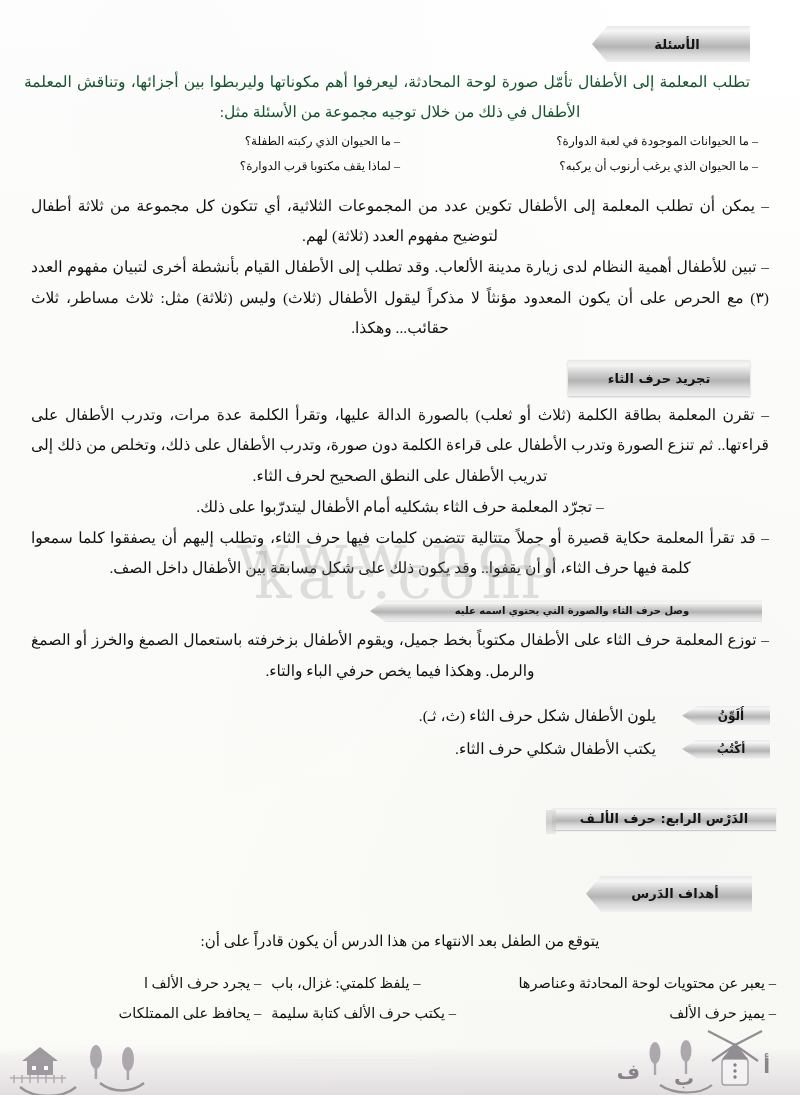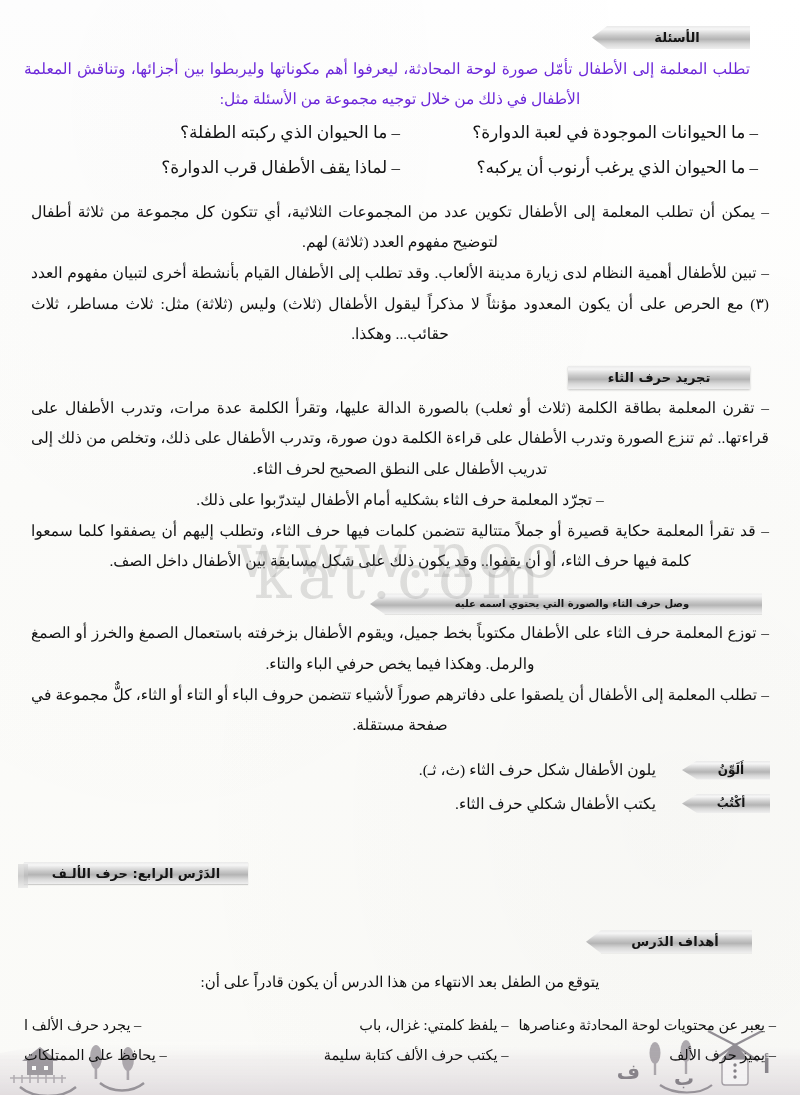--- a/index.html
+++ b/index.html
@@ -38,28 +38,28 @@
     z-index: 3;
     padding: 0 24px;
   }
 
   
   .banner-row {
     display: flex;
     justify-content: flex-start;
     direction: rtl;
   }
-  .banner-row.center { justify-content: flex-end; }
+  .banner-row.center { justify-content: flex-start; }
 
   .banner {
     position: relative;
     display: inline-flex;
     align-items: center;
     justify-content: center;
-    height: 23px;
+    height: 36px;
     padding: 0 14px 0 26px;
     font-family: "DejaVu Sans", "Liberation Sans", sans-serif;
     font-weight: bold;
     font-size: 13px;
     letter-spacing: 0.2px;
     color: #141414;
     background: linear-gradient(180deg,
         #e9e9e9 0%,
         #f6f6f6 14%,
         #c9c9c9 42%,
@@ -109,21 +109,21 @@
     opacity: .75;
   }
 
   
   .para {
     font-size: 15.5px;
     line-height: 1.95;
     text-align: justify;
     text-align-last: center;
     margin: 5px 0 0 0;
-    color: #6d28d9;
+    color: #14532d;
     letter-spacing: 0;
   }
   .para.indent { text-indent: 26px; text-align-last: center; }
 
   
   ul.dashlist {
     list-style: none;
     margin: 7px;
     padding: 0;
   }
@@ -138,21 +138,21 @@
   
   .qa-grid {
     display: grid;
     grid-template-columns: 1fr 1fr;
     column-gap: 18px;
     row-gap: 2px;
     margin-top: 3px;
     padding: 0 18px 0 36px;
   }
   .qa-cell {
-    font-size: 17px;
+    font-size: 12px;
     line-height: 1.9;
     text-align: right;
     white-space: nowrap;
   }
   .qa-cell.left-col { text-align: right; }
 
   
   .tag-line {
     display: flex;
     align-items: center;
@@ -178,22 +178,22 @@
     grid-template-columns: 1fr 1fr 1fr;
     column-gap: 10px;
     row-gap: 3px;
     margin-top: 2px;
     font-size: 14.5px;
     line-height: 1.85;
     direction: rtl;
   }
   .obj-grid > div { white-space: nowrap; }
   .obj-grid .c-right { text-align: right; }
-  .obj-grid .c-mid   { text-align: right; }
-  .obj-grid .c-left  { text-align: left; }
+  .obj-grid .c-mid   { text-align: left; }
+  .obj-grid .c-left  { text-align: right; }
 
   
   .page-number {
     position: absolute;
     bottom: 30px;
     left: 0;
     right: 0;
     text-align: center;
     font-size: 17px;
     color: #1b1b1b;
@@ -255,21 +255,21 @@
         <span>الأسئلة</span>
       </div>
     </div>
 
     <p class="para indent">تطلب المعلمة إلى الأطفال تأمّل صورة لوحة المحادثة، ليعرفوا أهم مكوناتها وليربطوا بين أجزائها، وتناقش المعلمة الأطفال في ذلك من خلال توجيه مجموعة من الأسئلة مثل:</p>
 
     <div class="qa-grid">
       <div class="qa-cell left-col">– ما الحيوانات الموجودة في لعبة الدوارة؟</div>
       <div class="qa-cell">– ما الحيوان الذي ركبته الطفلة؟</div>
       <div class="qa-cell left-col">– ما الحيوان الذي يرغب أرنوب أن يركبه؟</div>
-      <div class="qa-cell">– لماذا يقف الأطفال قرب الدوارة؟</div>
+      <div class="qa-cell">– لماذا يقف مكتوبا قرب الدوارة؟</div>
     </div>
 
     <div class="spacer-6"></div>
 
     <ul class="dashlist">
       <li>– يمكن أن تطلب المعلمة إلى الأطفال تكوين عدد من المجموعات الثلاثية، أي تتكون كل مجموعة من ثلاثة أطفال لتوضيح مفهوم العدد (ثلاثة) لهم.</li>
       <li>– تبين للأطفال أهمية النظام لدى زيارة مدينة الألعاب. وقد تطلب إلى الأطفال القيام بأنشطة أخرى لتبيان مفهوم العدد (٣) مع الحرص على أن يكون المعدود مؤنثاً لا مذكراً ليقول الأطفال (ثلاث) وليس (ثلاثة) مثل: ثلاث مساطر، ثلاث حقائب... وهكذا.</li>
     </ul>
 
     <div class="spacer-10"></div>
@@ -289,21 +289,20 @@
     <div class="spacer-10"></div>
 
     <div class="banner-row" style="justify-content:flex-start; padding-right:14px;">
       <div class="banner wide" style="min-width:352px;">
         <span>وصل حرف الثاء والصورة التي يحتوي اسمه عليه</span>
       </div>
     </div>
 
     <ul class="dashlist" style="margin-top:4px;">
       <li>– توزع المعلمة حرف الثاء على الأطفال مكتوباً بخط جميل، ويقوم الأطفال بزخرفته باستعمال الصمغ والخرز أو الصمغ والرمل. وهكذا فيما يخص حرفي الباء والتاء.</li>
-      <li>– تطلب المعلمة إلى الأطفال أن يلصقوا على دفاترهم صوراً لأشياء تتضمن حروف الباء أو التاء أو الثاء، كلٌّ مجموعة في صفحة مستقلة.</li>
     </ul>
 
     <div class="spacer-6"></div>
 
     <div class="tag-line" style="padding-right:6px; justify-content:flex-start;">
       <div class="banner small" style="min-width:58px;">
         <span>أُلَوِّنُ</span>
       </div>
       <span class="tag-text">يلون الأطفال شكل حرف الثاء (ث، ثـ).</span>
     </div>

